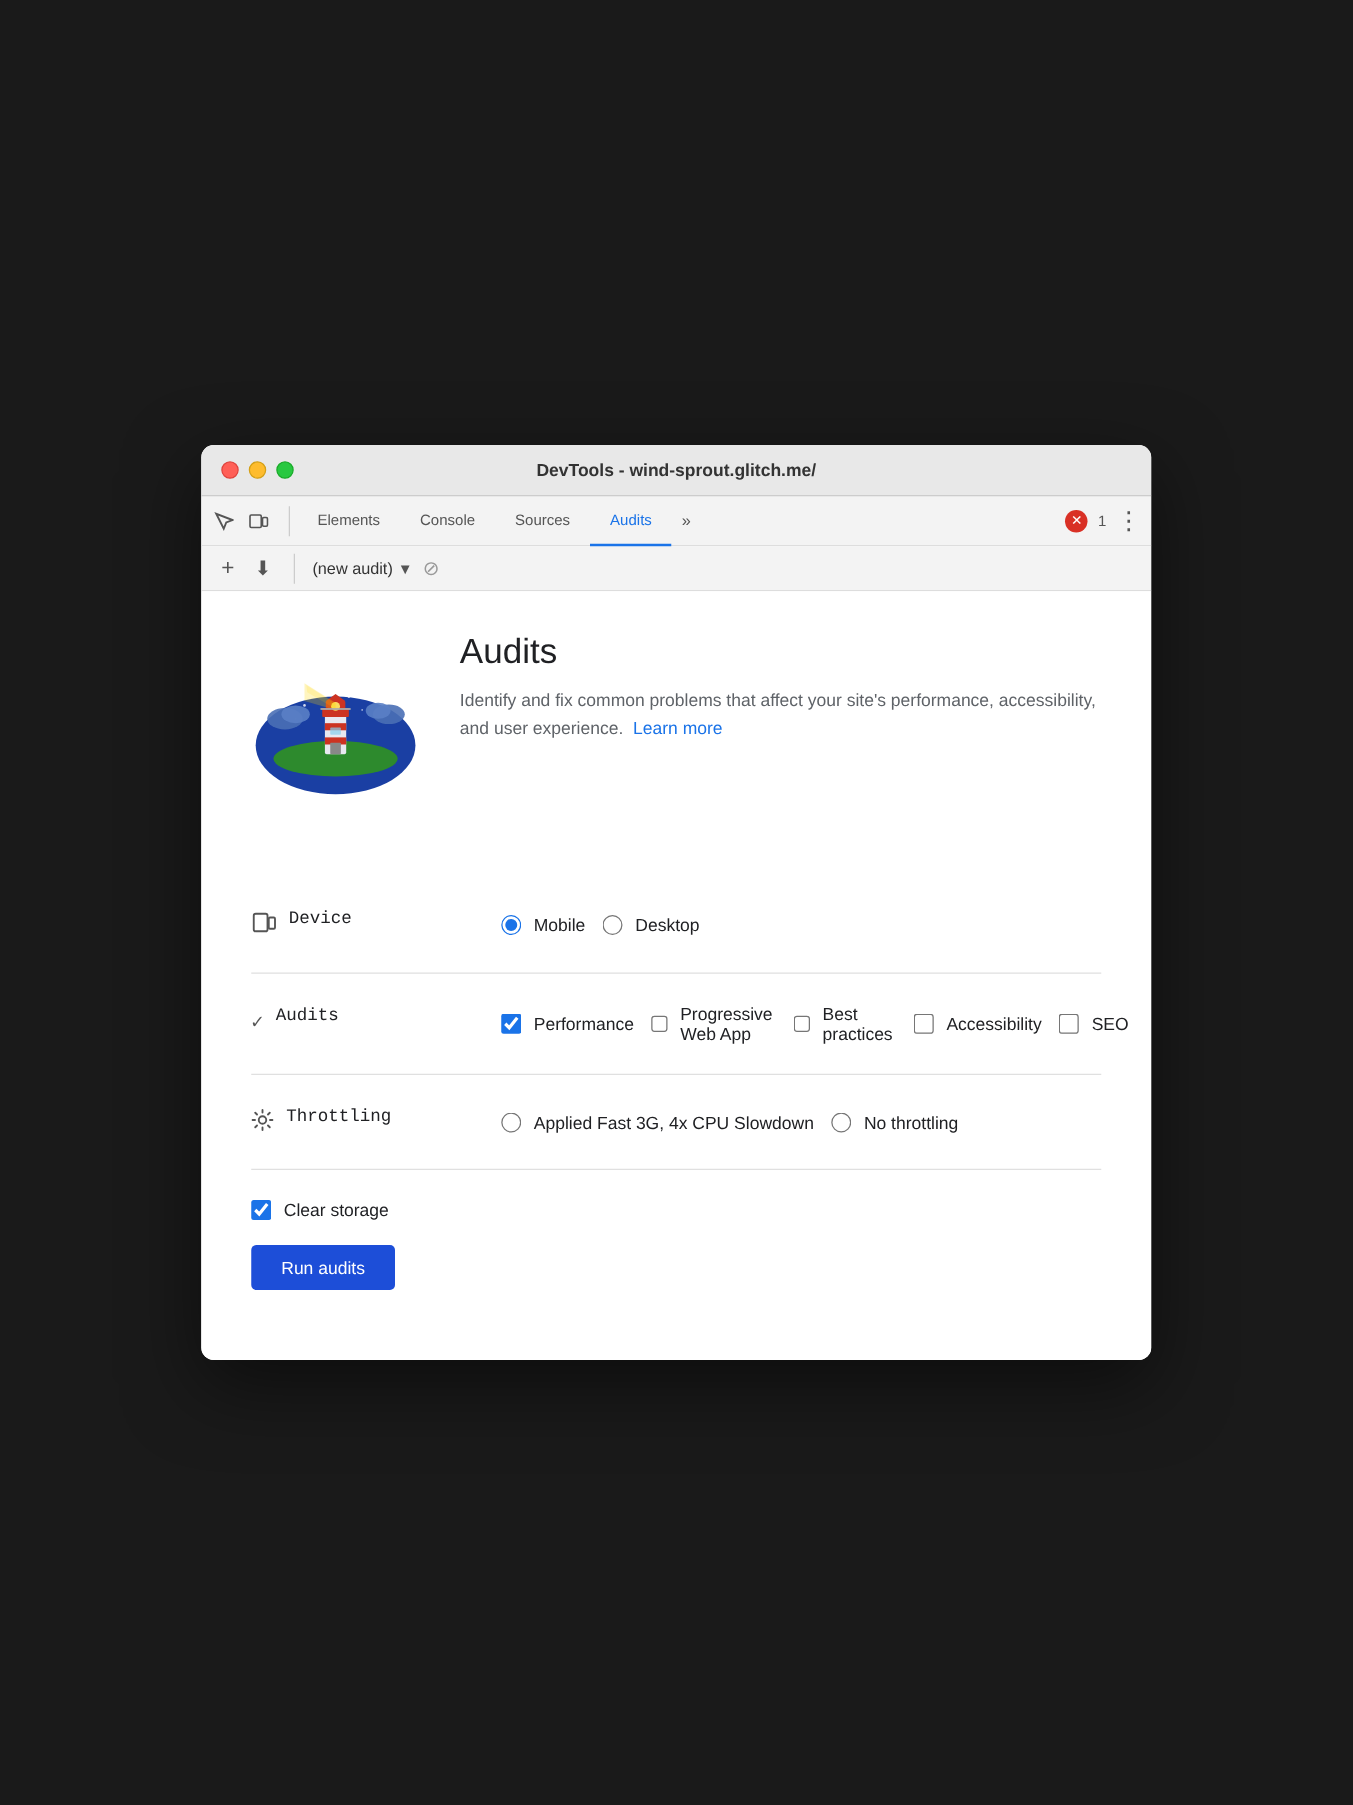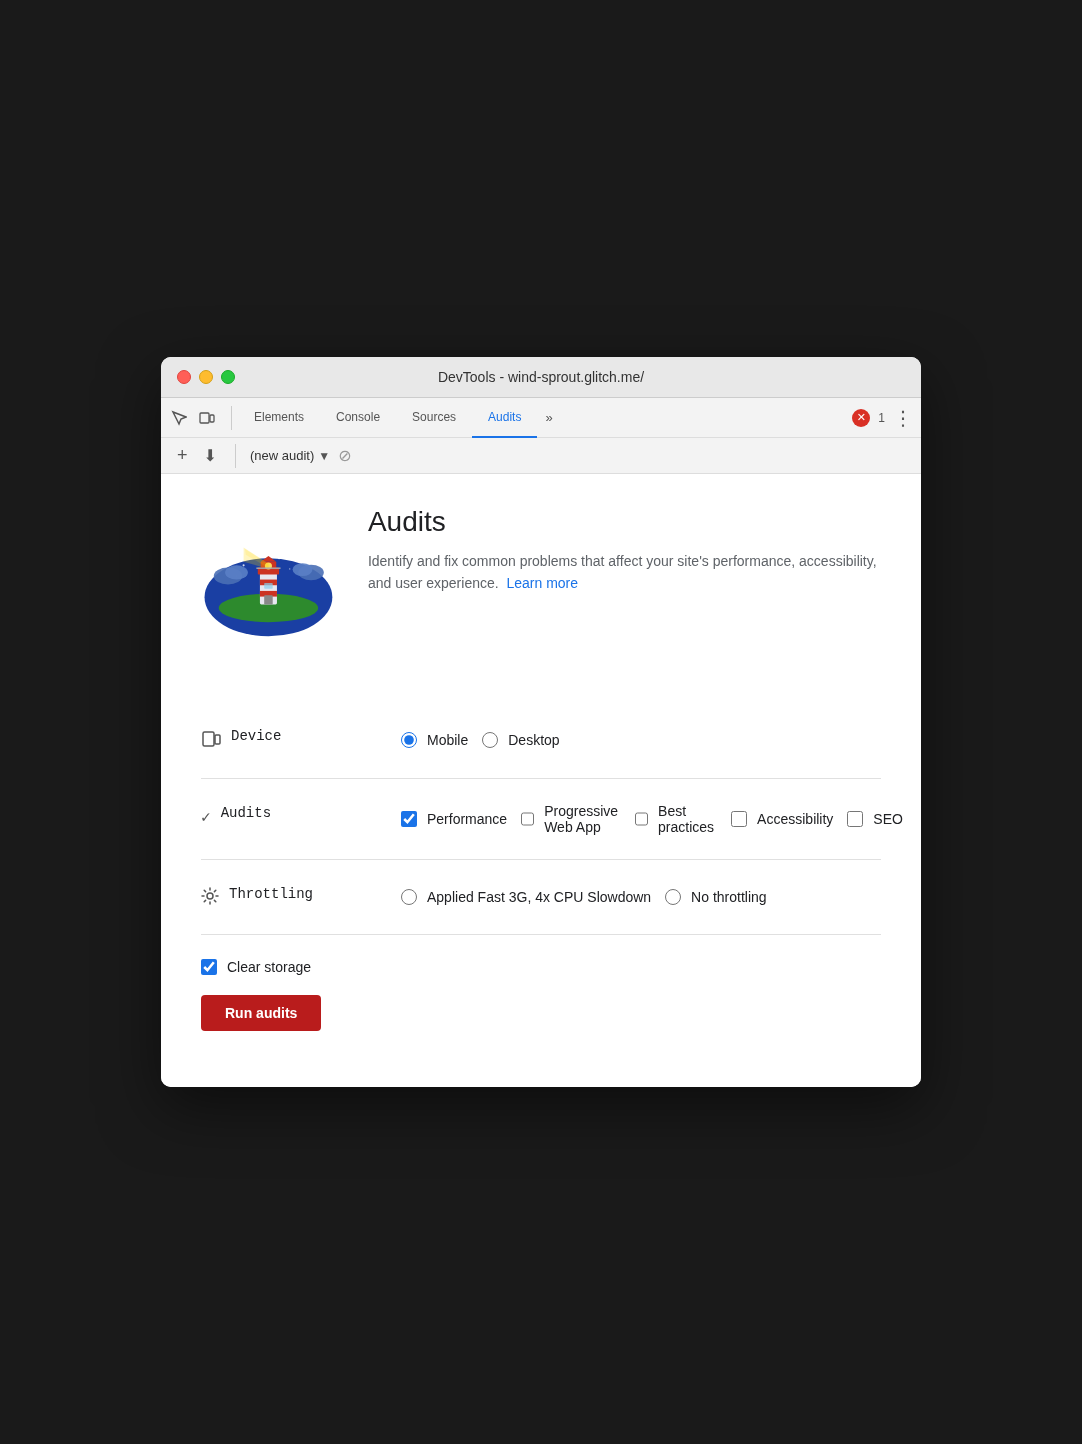--- a/index.html
+++ b/index.html
@@ -37,21 +37,21 @@
       width: 14px;
       height: 14px;
       border-radius: 50%;
     }
     .tl-red { background: #ff5f57; border: 1px solid #e0443e; }
     .tl-yellow { background: #febc2e; border: 1px solid #d4a017; }
     .tl-green { background: #28c840; border: 1px solid #1aab29; }
     .title-text {
       font-size: 14px;
       color: #333;
-      font-weight: 400;
+      font-weight: 700;
     }
     .toolbar {
       background: #f3f3f3;
       border-bottom: 1px solid #ddd;
       display: flex;
       align-items: center;
       padding: 0 8px;
       height: 40px;
     }
     .toolbar-icons {
@@ -229,27 +229,27 @@
       cursor: pointer;
       accent-color: #1a73e8;
     }
     .bottom-section {
       padding: 24px 0 16px;
       display: flex;
       flex-direction: column;
       gap: 20px;
     }
     .run-btn {
-      background: #b91c1c;
+      background: #1d4ed8;
       color: white;
       border: none;
       border-radius: 4px;
       padding: 10px 24px;
       font-size: 14px;
-      font-weight: 700;
+      font-weight: 400;
       cursor: pointer;
       width: fit-content;
     }
     
     .lh-scene {
       width: 190px;
       height: 140px;
     }
   </style>
 </head>

